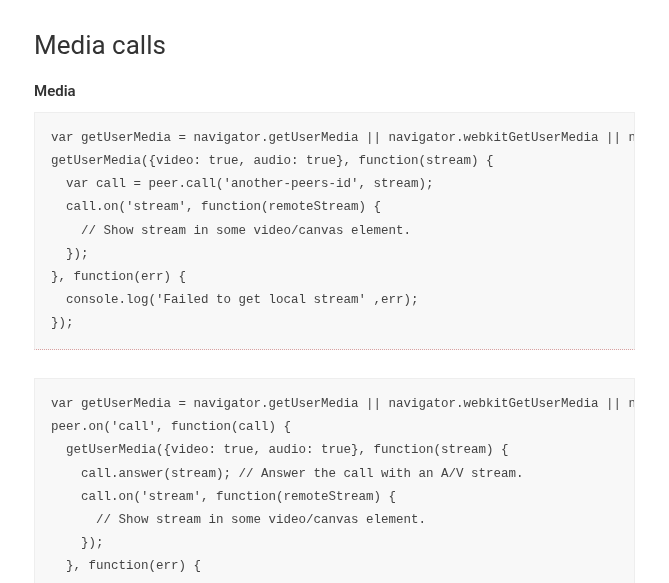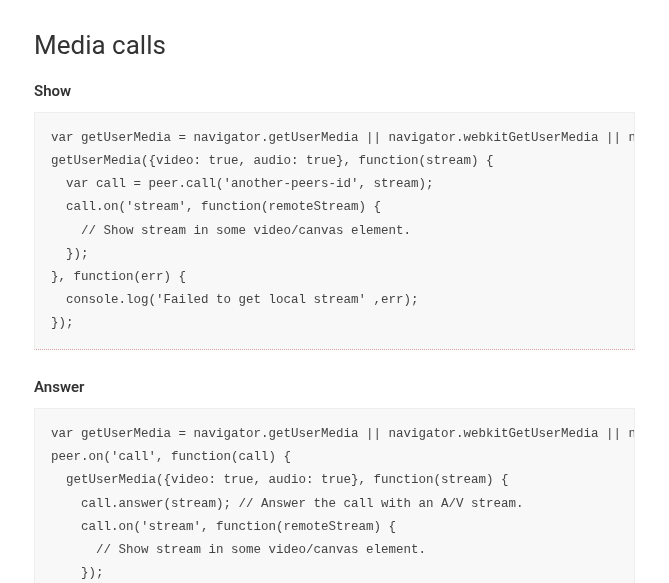--- a/index.html
+++ b/index.html
@@ -55,36 +55,35 @@
       white-space: pre;
       padding-bottom: 10px;
     }
   </style>
 </head>
 <body>
 
 <h2>Media calls</h2>
 
 <div class="section">
-  <h3>Show</h3>
+  <h3>Media</h3>
   <div class="code-wrap">
     <pre>var getUserMedia = navigator.getUserMedia || navigator.webkitGetUserMedia || navigator.mozGetUserMedia;
 getUserMedia({video: true, audio: true}, function(stream) {
   var call = peer.call('another-peers-id', stream);
   call.on('stream', function(remoteStream) {
     // Show stream in some video/canvas element.
   });
 }, function(err) {
   console.log('Failed to get local stream' ,err);
 });</pre>
   </div>
 </div>
 
 <div class="section">
-  <h3>Answer</h3>
   <div class="code-wrap">
     <pre>var getUserMedia = navigator.getUserMedia || navigator.webkitGetUserMedia || navigator.mozGetUserMedia;
 peer.on('call', function(call) {
   getUserMedia({video: true, audio: true}, function(stream) {
     call.answer(stream); // Answer the call with an A/V stream.
     call.on('stream', function(remoteStream) {
       // Show stream in some video/canvas element.
     });
   }, function(err) {
     console.log('Failed to get local stream' ,err);

